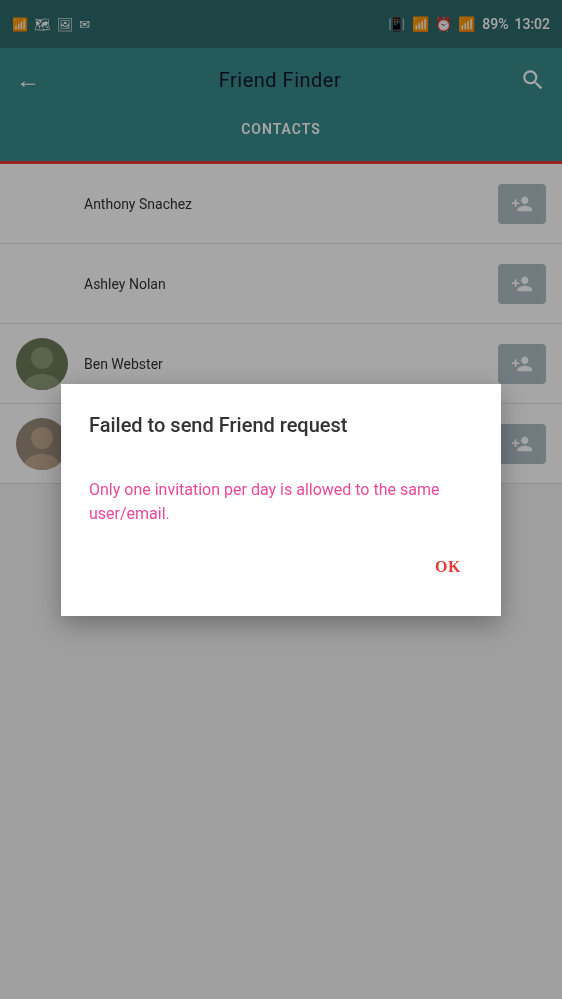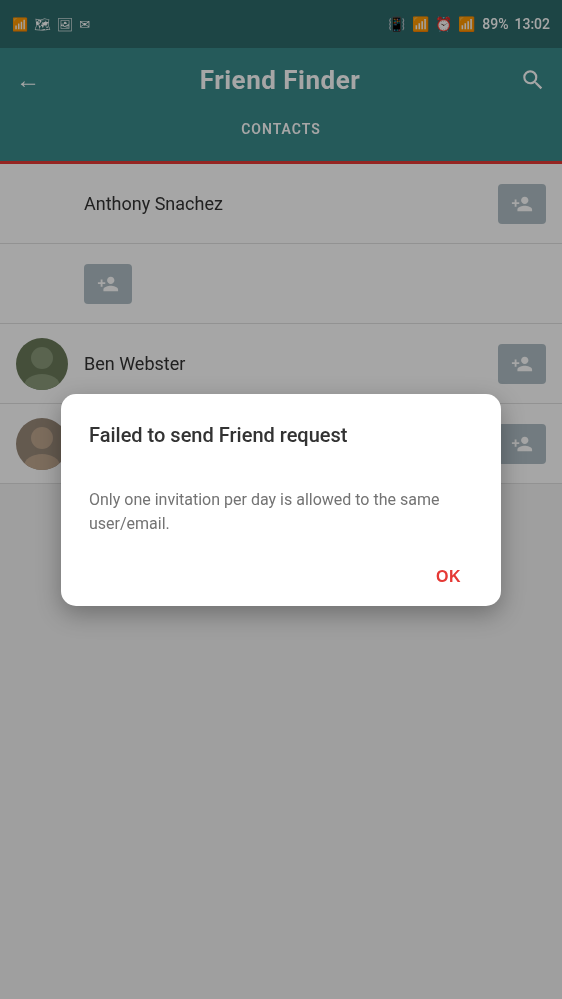--- a/index.html
+++ b/index.html
@@ -45,23 +45,23 @@
     .top-bar {
       width: 100%;
       height: 64px;
       background: #3a8a8a;
       display: flex;
       align-items: center;
       padding: 0 16px;
       justify-content: space-between;
     }
     .top-bar-title {
-      color: #ffffff;
-      font-size: 26px;
-      font-weight: 700;
+      color: #0f172a;
+      font-size: 20px;
+      font-weight: 400;
       letter-spacing: 0.5px;
     }
     .top-bar-icons {
       display: flex;
       align-items: center;
       gap: 16px;
     }
     .icon-btn {
       color: white;
       font-size: 22px;
@@ -130,21 +130,21 @@
       overflow: hidden;
       display: flex;
       align-items: center;
       justify-content: center;
     }
     .contact-avatar.no-photo {
       background: transparent;
     }
     .contact-name {
       flex: 1;
-      font-size: 18px;
+      font-size: 14px;
       color: #333;
       font-weight: 400;
     }
     .add-friend-btn {
       width: 48px;
       height: 40px;
       background: #b0bec5;
       border-radius: 4px;
       display: flex;
       align-items: center;
@@ -168,54 +168,55 @@
       background: rgba(0,0,0,0.35);
       z-index: 10;
       display: flex;
       align-items: center;
       justify-content: center;
     }
 
     
     .dialog {
       background: white;
-      border-radius: 15px;
+      border-radius: 0;
       width: 440px;
-      padding: 28px 28px 12px 28px;
+      padding: 28px 28px 32px 28px;
       box-shadow: 0 8px 24px rgba(0,0,0,0.3);
       position: relative;
       z-index: 11;
     }
     .dialog-title {
       font-size: 20px;
       font-weight: 500;
       color: #333;
       margin-bottom: 16px;
       line-height: 1.3;
     }
     .dialog-message {
       font-size: 16px;
-      color: #737373;
+      color: #ec4899;
       line-height: 1.5;
       margin-bottom: 24px;
       margin-top: 40px;
     }
     .dialog-actions {
       display: flex;
       justify-content: flex-end;
     }
     .dialog-ok-btn {
       font-size: 16px;
       font-weight: 600;
       color: #e53935;
       background: none;
       border: none;
       cursor: pointer;
       padding: 8px 12px;
       letter-spacing: 0.5px;
+      font-family: Liberation Serif, serif;
     }
 
     
     .avatar-ben-holmes { background: #555; }
   </style>
 </head>
 <body>
 
 <div class="status-bar">
   <div class="status-bar-left">
@@ -262,20 +263,21 @@
     <div class="add-friend-btn">
       <svg viewBox="0 0 24 24">
         <path d="M15 12c2.21 0 4-1.79 4-4s-1.79-4-4-4-4 1.79-4 4 1.79 4 4 4zm-9-2V7H4v3H1v2h3v3h2v-3h3v-2H6zm9 4c-2.67 0-8 1.34-8 4v2h16v-2c0-2.66-5.33-4-8-4z"></path>
       </svg>
     </div>
   </div>
 
   <div class="contact-item">
     <div class="contact-avatar no-photo">
     </div>
+    <span class="contact-name">Ashley Nolan</span>
     <div class="add-friend-btn">
       <svg viewBox="0 0 24 24">
         <path d="M15 12c2.21 0 4-1.79 4-4s-1.79-4-4-4-4 1.79-4 4 1.79 4 4 4zm-9-2V7H4v3H1v2h3v3h2v-3h3v-2H6zm9 4c-2.67 0-8 1.34-8 4v2h16v-2c0-2.66-5.33-4-8-4z"></path>
       </svg>
     </div>
   </div>
 
 
   <div class="contact-item">
     <div class="contact-avatar" style="background:#6a7a5a;">

